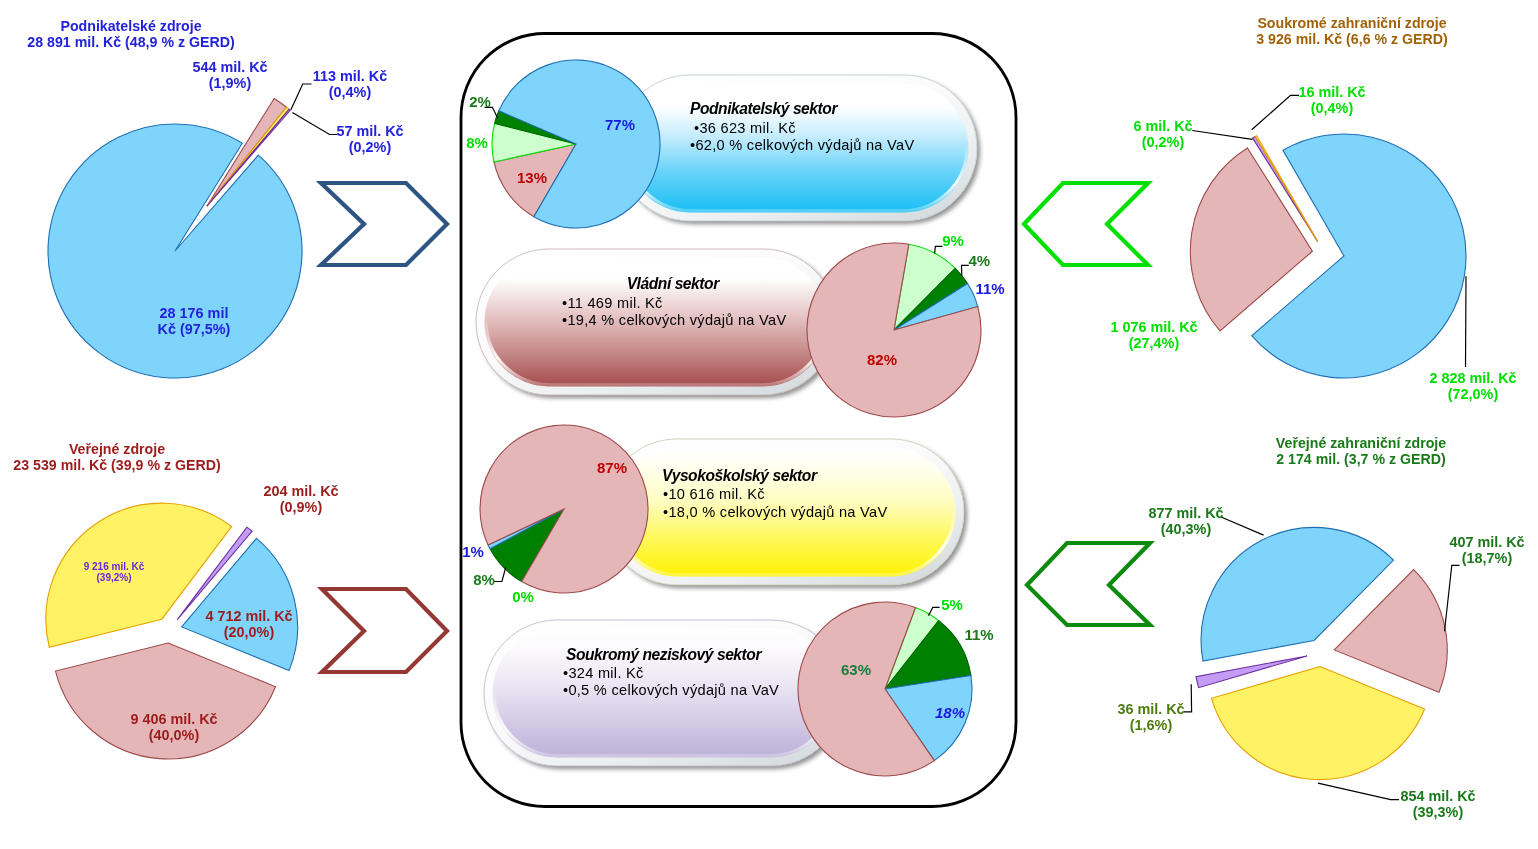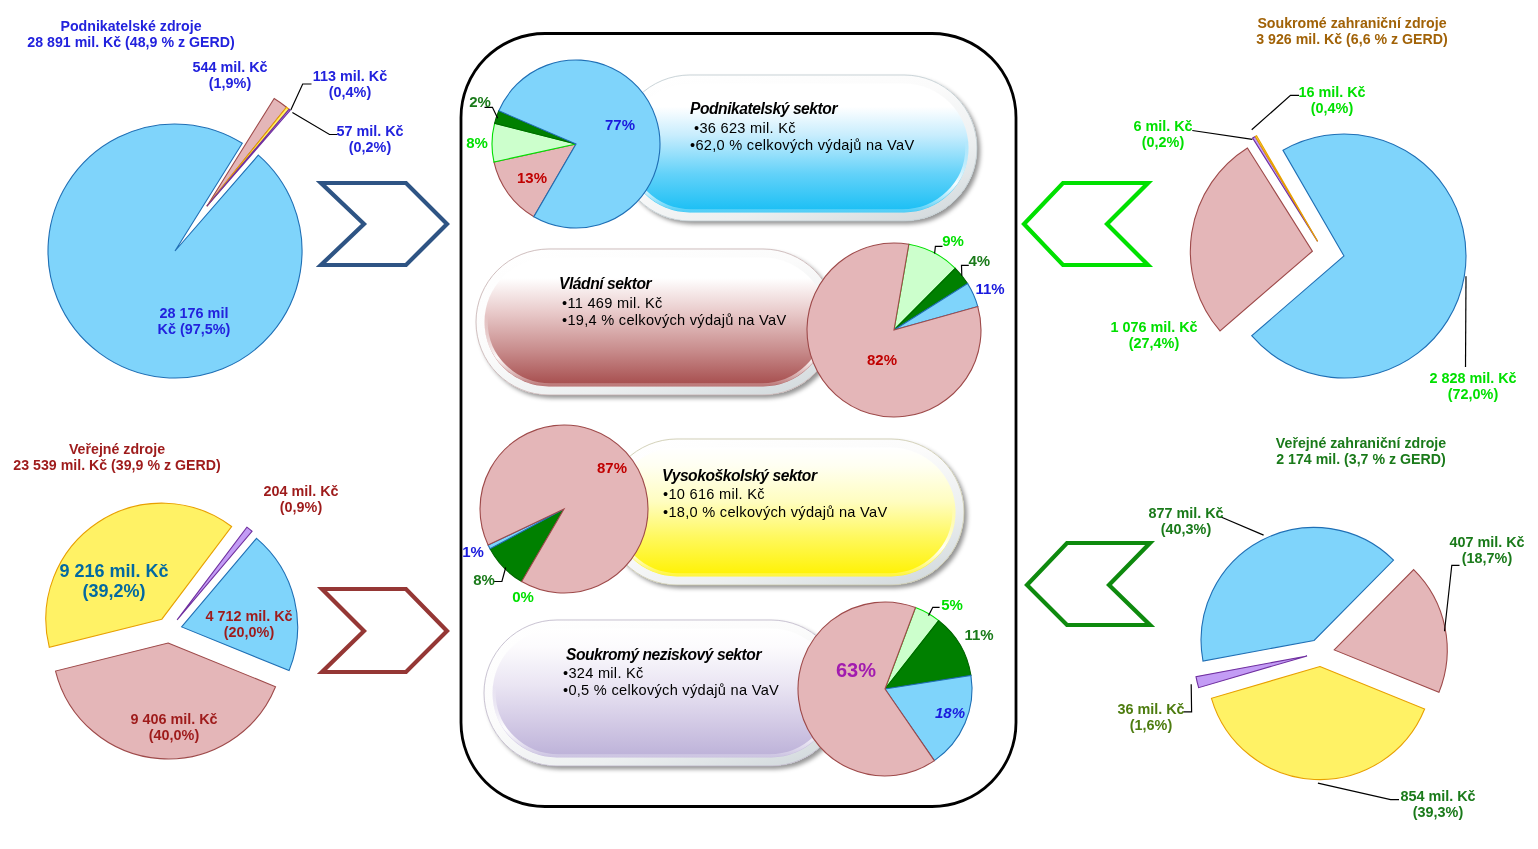--- a/index.html
+++ b/index.html
@@ -190,21 +190,21 @@
         <div>Kč (97,5%)</div>
       </div>
       <div class="lab" style="left:117px;top:441px;color:#9E1B1B;font-size:14.2px;transform:translateX(-50%);">
         <div>Veřejné zdroje</div>
         <div>23 539 mil. Kč (39,9 % z GERD)</div>
       </div>
       <div class="lab" style="left:301px;top:483px;color:#9E1B1B;font-size:14.4px;transform:translateX(-50%);">
         <div>204 mil. Kč</div>
         <div>(0,9%)</div>
       </div>
-      <div class="lab" style="left:114px;top:561px;color:#0369a1;font-size:18px;transform:translateX(-50%);">
+      <div class="lab" style="left:114px;top:561px;color:#6d28d9;font-size:10px;transform:translateX(-50%);">
         <div>9 216 mil. Kč</div>
         <div>(39,2%)</div>
       </div>
       <div class="lab" style="left:249px;top:608px;color:#9E1B1B;font-size:14.4px;transform:translateX(-50%);">
         <div>4 712 mil. Kč</div>
         <div>(20,0%)</div>
       </div>
       <div class="lab" style="left:174px;top:711px;color:#9E1B1B;font-size:14.4px;transform:translateX(-50%);">
         <div>9 406 mil. Kč</div>
         <div>(40,0%)</div>
@@ -257,28 +257,28 @@
       <div class="lab" style="left:979.3px;top:260.6px;color:#1A7A1A;font-size:15px;transform:translate(-50%,-50%);">4%</div>
       <div class="lab" style="left:990px;top:289.4px;color:#1A1ADD;font-size:15px;transform:translate(-50%,-50%);">11%</div>
       <div class="lab" style="left:882px;top:360px;color:#C00000;font-size:15px;transform:translate(-50%,-50%);">82%</div>
       <div class="lab" style="left:612px;top:468px;color:#C00000;font-size:15px;transform:translate(-50%,-50%);">87%</div>
       <div class="lab" style="left:473px;top:552px;color:#1A1ADD;font-size:15px;transform:translate(-50%,-50%);">1%</div>
       <div class="lab" style="left:484px;top:580px;color:#1A7A1A;font-size:15px;transform:translate(-50%,-50%);">8%</div>
       <div class="lab" style="left:523px;top:597px;color:#00E000;font-size:15px;transform:translate(-50%,-50%);">0%</div>
       <div class="lab" style="left:952px;top:605px;color:#00E000;font-size:15px;transform:translate(-50%,-50%);">5%</div>
       <div class="lab" style="left:979px;top:635px;color:#1A7A1A;font-size:15px;transform:translate(-50%,-50%);">11%</div>
       <div class="lab" style="left:950px;top:713px;color:#1A1ADD;font-size:15px;transform:translate(-50%,-50%);font-style:italic;">18%</div>
-      <div class="lab" style="left:856px;top:670px;color:#a21caf;font-size:20px;transform:translate(-50%,-50%);text-align:center;">63%</div>
+      <div class="lab" style="left:856px;top:670px;color:#15803d;font-size:15px;transform:translate(-50%,-50%);text-align:center;">63%</div>
       <div class="sectorbox" style="left:690px;top:100.3px;">
         <div class="nm" style="font-size:15.6px;line-height:17.3px;letter-spacing:-0.45px;margin-left:0px;">Podnikatelský sektor</div>
         <div style="font-size:14.6px;line-height:17.3px;letter-spacing:0.28px;margin-left:4px;">•36 623 mil. Kč</div>
         <div style="font-size:14.6px;line-height:17.3px;letter-spacing:0.28px;">•62,0 % celkových výdajů na VaV</div>
       </div>
       <div class="sectorbox" style="left:559px;top:275.4px;">
-        <div class="nm" style="font-size:15.6px;line-height:17.3px;letter-spacing:-0.45px;margin-left:0px;">Vládní sektor</div>
+        <div class="nm" style="font-size:15.6px;line-height:17.3px;letter-spacing:-0.45px;margin-left:0px;text-align:center;">Vládní sektor</div>
         <div style="font-size:14.6px;line-height:17.3px;letter-spacing:0.28px;margin-left:3px;">•11 469 mil. Kč</div>
         <div style="font-size:14.6px;line-height:17.3px;letter-spacing:0.28px;margin-left:3px;">•19,4  % celkových výdajů na VaV</div>
       </div>
       <div class="sectorbox" style="left:662px;top:467px;">
         <div class="nm" style="font-size:15.6px;line-height:17.3px;letter-spacing:-0.45px;margin-left:0px;">Vysokoškolský sektor</div>
         <div style="font-size:14.6px;line-height:17.3px;letter-spacing:0.28px;margin-left:1px;">•10 616 mil. Kč</div>
         <div style="font-size:14.6px;line-height:17.3px;letter-spacing:0.28px;margin-left:1px;">•18,0 % celkových výdajů na VaV</div>
       </div>
       <div class="sectorbox" style="left:566px;top:645.8px;">
         <div class="nm" style="font-size:15.6px;line-height:17.3px;letter-spacing:-0.45px;margin-left:0px;">Soukromý neziskový sektor</div>

